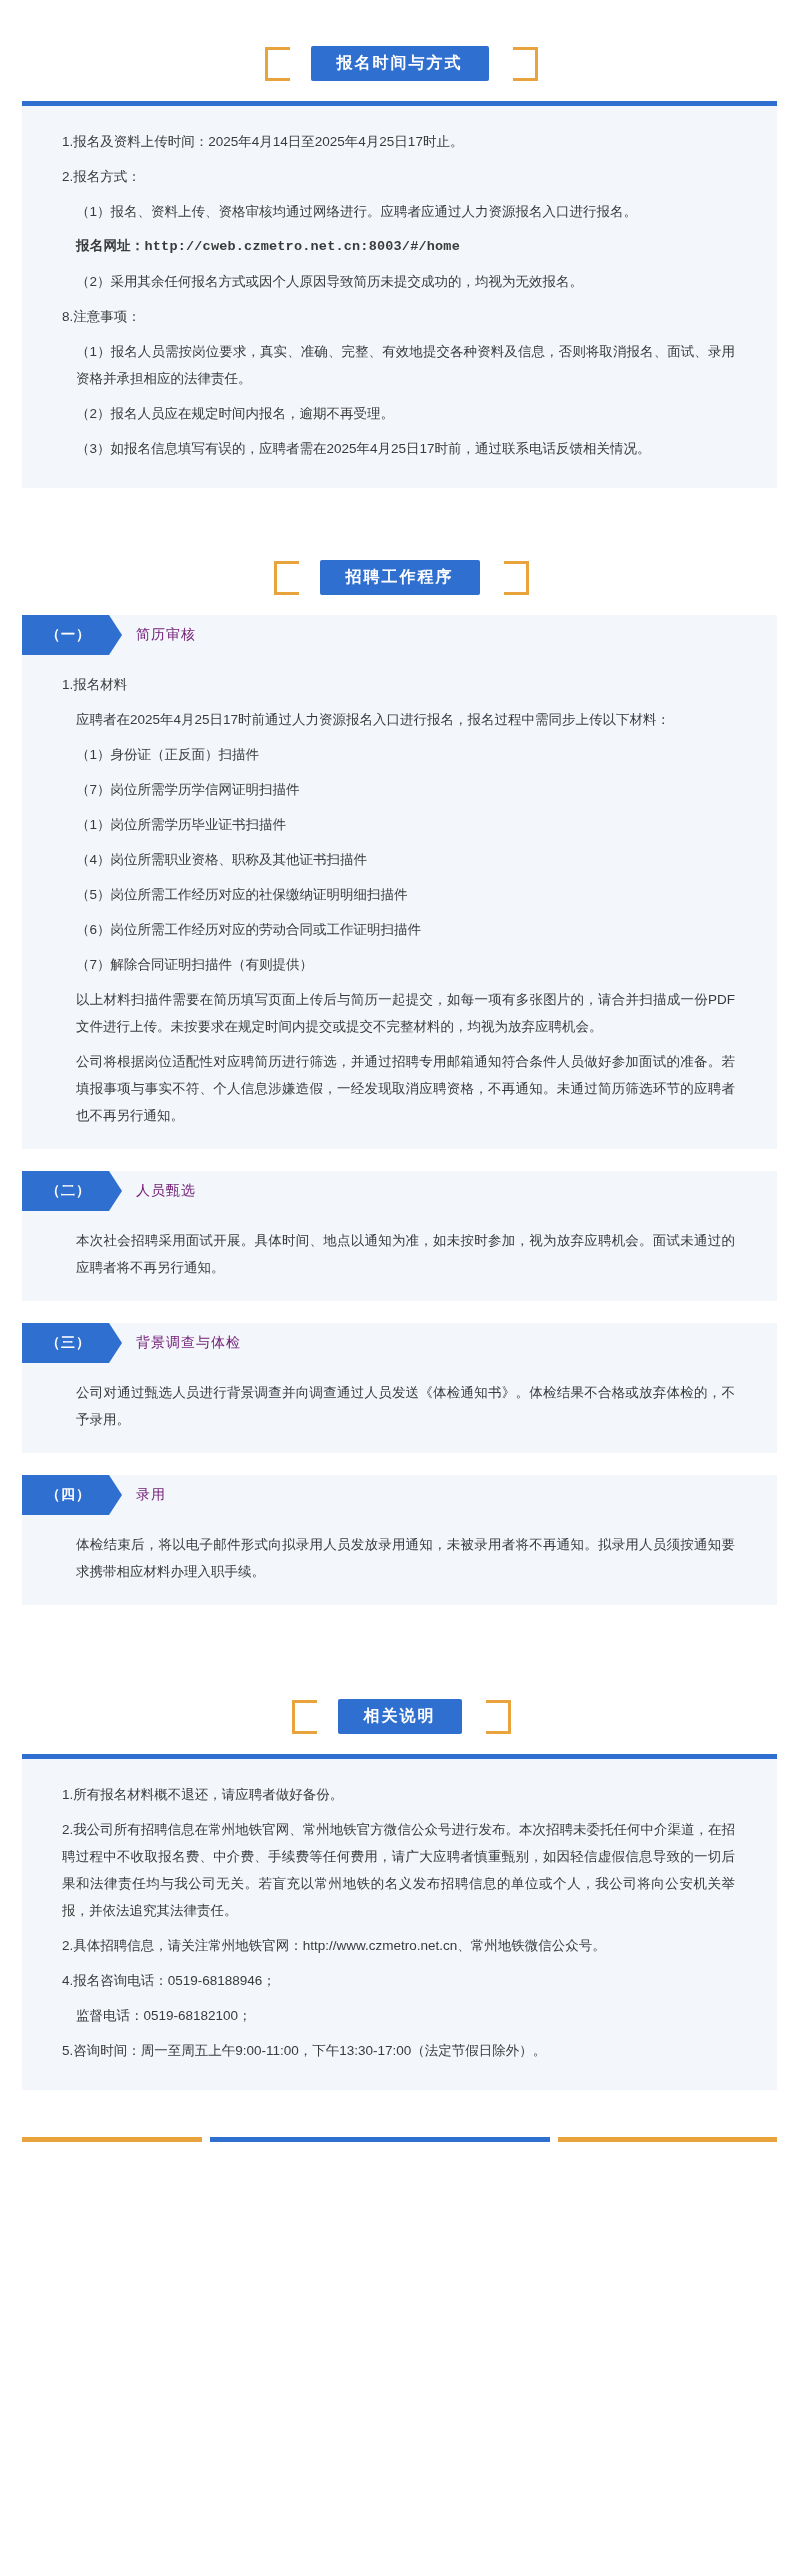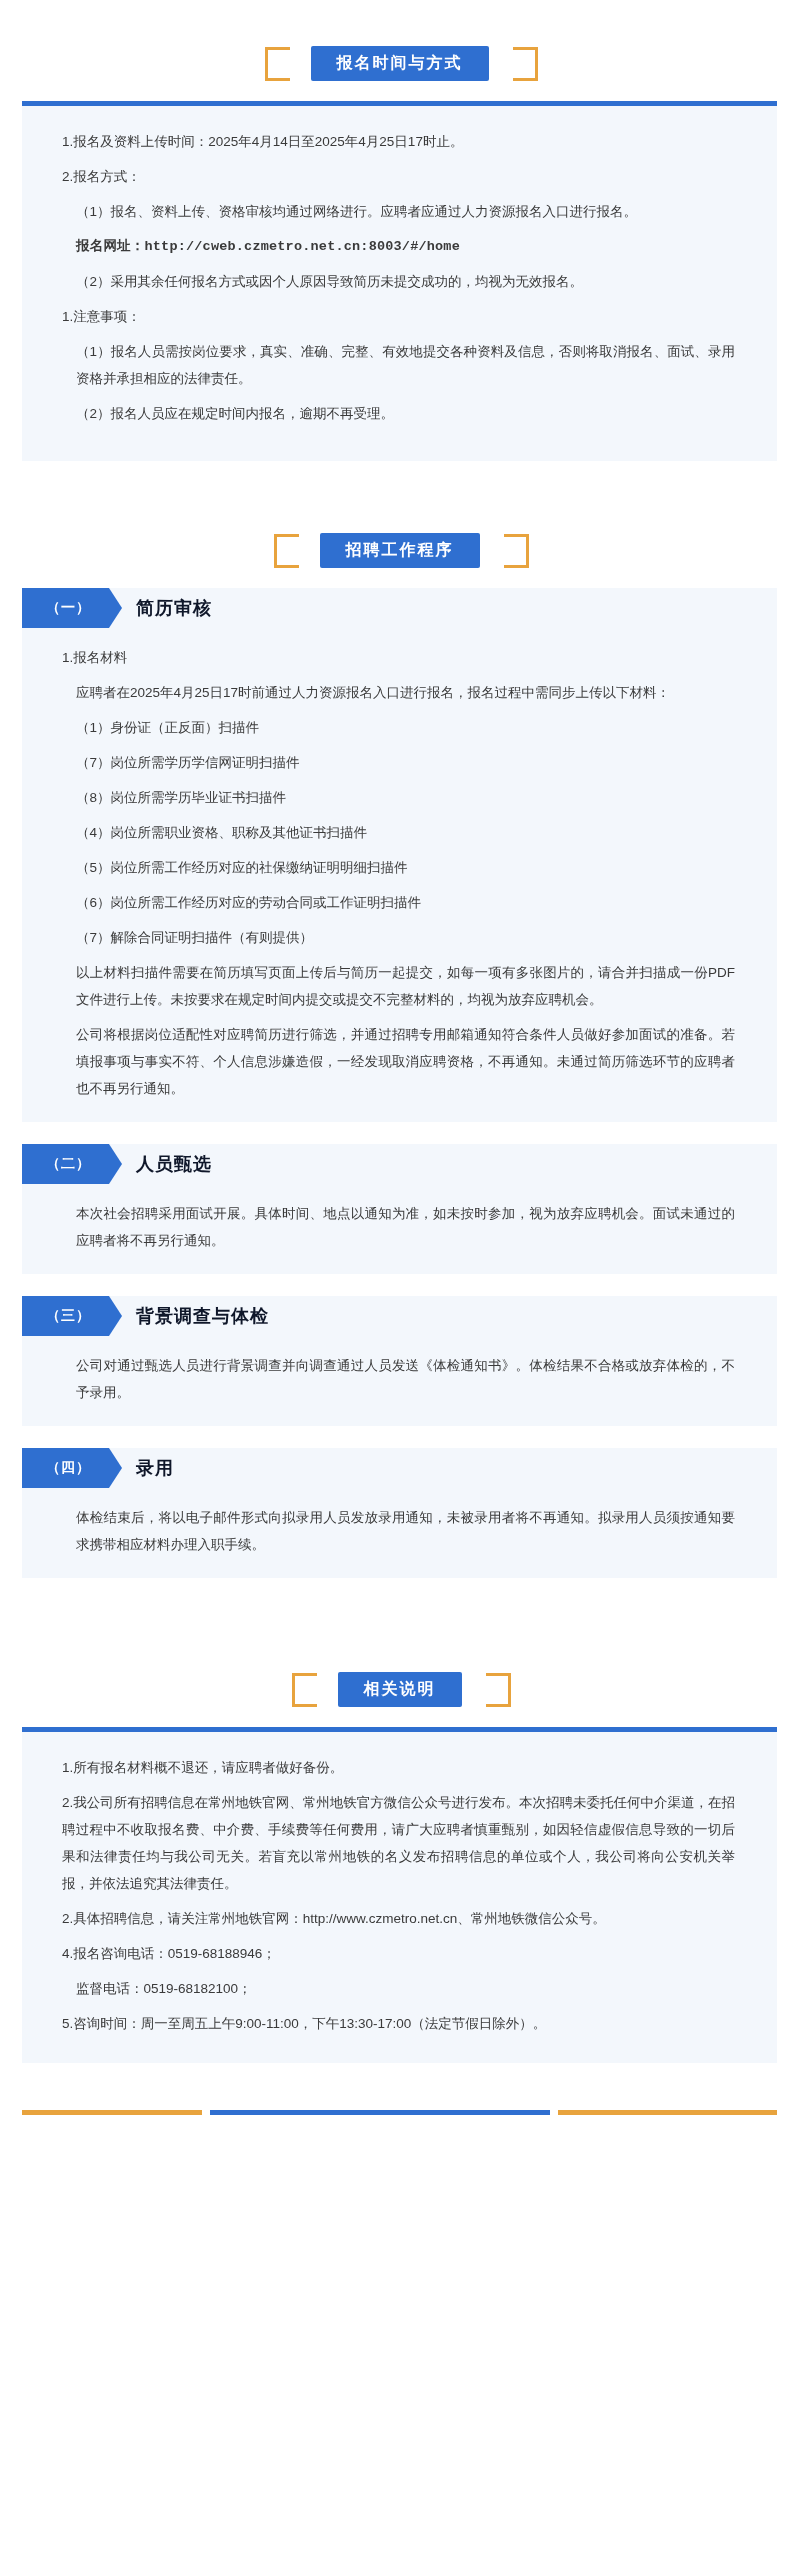--- a/index.html
+++ b/index.html
@@ -113,23 +113,23 @@
   }
   .sub-arrow {
     width: 0; height: 0;
     border-top: 20px solid transparent;
     border-bottom: 20px solid transparent;
     border-left: 13px solid #2f6fd0;
   }
   .sub-title {
     display: flex;
     align-items: center;
-    font-size: 18px;
-    font-weight: bold;
-    color: #0f172a;
+    font-size: 14px;
+    font-weight: normal;
+    color: #701a75;
     padding-left: 14px;
     letter-spacing: 1px;
   }
   .sub-body {
     padding: 16px 26px 20px 26px;
   }
 
   
   .footer-orn {
     margin: 26px auto 0 auto;
@@ -160,23 +160,24 @@
     <span class="bracket right"></span>
   </div>
 
   <div class="card">
     <div class="card-inner">
       <p class="para indent1">1.报名及资料上传时间：2025年4月14日至2025年4月25日17时止。</p>
       <p class="para indent1">2.报名方式：</p>
       <p class="para indent2">（1）报名、资料上传、资格审核均通过网络进行。应聘者应通过人力资源报名入口进行报名。</p>
       <p class="para indent2 mono">报名网址：http://cweb.czmetro.net.cn:8003/#/home</p>
       <p class="para indent2">（2）采用其余任何报名方式或因个人原因导致简历未提交成功的，均视为无效报名。</p>
-      <p class="para indent1">1.注意事项：</p>
+      <p class="para indent1">8.注意事项：</p>
       <p class="para indent2">（1）报名人员需按岗位要求，真实、准确、完整、有效地提交各种资料及信息，否则将取消报名、面试、录用资格并承担相应的法律责任。</p>
       <p class="para indent2">（2）报名人员应在规定时间内报名，逾期不再受理。</p>
+      <p class="para indent2 last">（3）如报名信息填写有误的，应聘者需在2025年4月25日17时前，通过联系电话反馈相关情况。</p>
     </div>
   </div>
 
   <div class="spacer-lg"></div>
 
   <div class="section-head">
     <span class="bracket left"></span>
     <span class="head-pill">招聘工作程序</span>
     <span class="bracket right"></span>
   </div>
@@ -185,21 +186,21 @@
     <div class="sub-head">
       <span class="sub-num">（一）</span>
       <span class="sub-arrow"></span>
       <span class="sub-title">简历审核</span>
     </div>
     <div class="sub-body">
       <p class="para indent1">1.报名材料</p>
       <p class="para indent2">应聘者在2025年4月25日17时前通过人力资源报名入口进行报名，报名过程中需同步上传以下材料：</p>
       <p class="para indent2">（1）身份证（正反面）扫描件</p>
       <p class="para indent2">（7）岗位所需学历学信网证明扫描件</p>
-      <p class="para indent2">（8）岗位所需学历毕业证书扫描件</p>
+      <p class="para indent2">（1）岗位所需学历毕业证书扫描件</p>
       <p class="para indent2">（4）岗位所需职业资格、职称及其他证书扫描件</p>
       <p class="para indent2">（5）岗位所需工作经历对应的社保缴纳证明明细扫描件</p>
       <p class="para indent2">（6）岗位所需工作经历对应的劳动合同或工作证明扫描件</p>
       <p class="para indent2">（7）解除合同证明扫描件（有则提供）</p>
       <p class="para indent2">以上材料扫描件需要在简历填写页面上传后与简历一起提交，如每一项有多张图片的，请合并扫描成一份PDF文件进行上传。未按要求在规定时间内提交或提交不完整材料的，均视为放弃应聘机会。</p>
       <p class="para indent2 last">公司将根据岗位适配性对应聘简历进行筛选，并通过招聘专用邮箱通知符合条件人员做好参加面试的准备。若填报事项与事实不符、个人信息涉嫌造假，一经发现取消应聘资格，不再通知。未通过简历筛选环节的应聘者也不再另行通知。</p>
     </div>
   </div>
 
   <div class="subcard">

